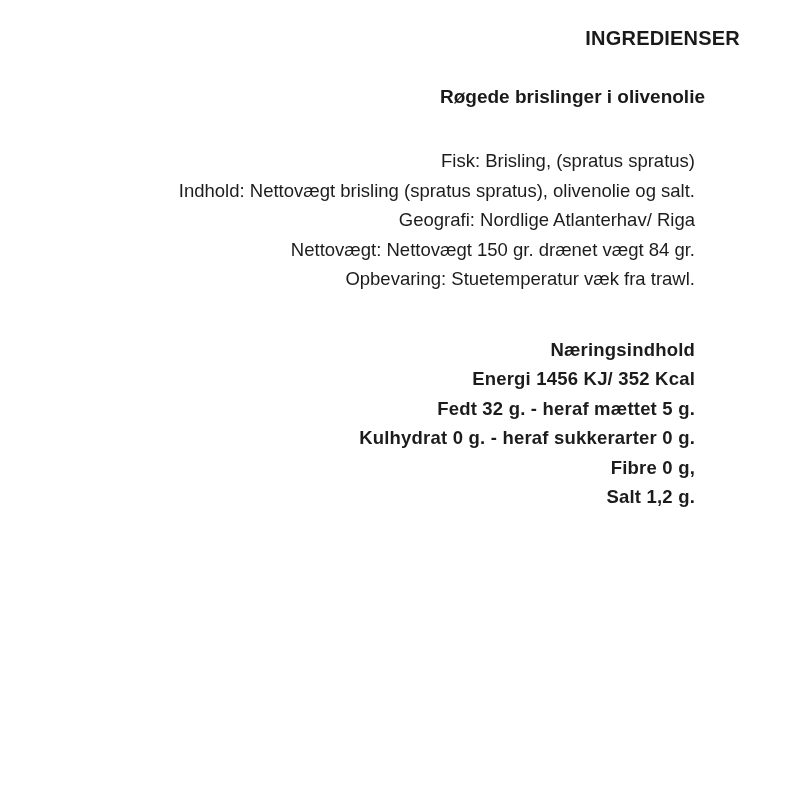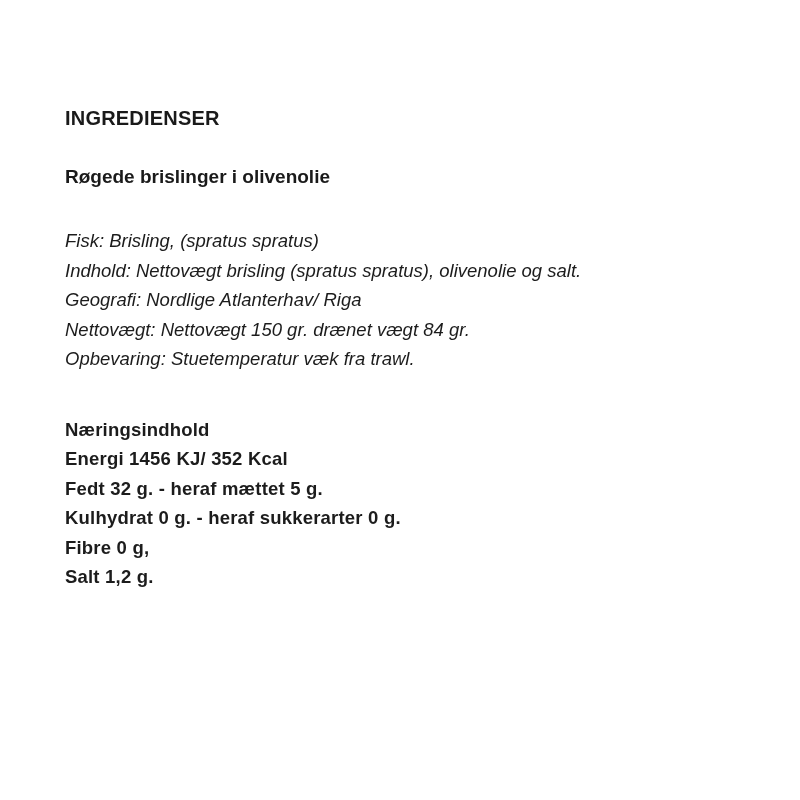--- a/index.html
+++ b/index.html
@@ -7,22 +7,23 @@
     width: 800px;
     background: #ffffff;
     font-family: "Liberation Sans", sans-serif;
   }
   .page {
     position: relative;
     width: 800px;
     height: 800px;
     background: #ffffff;
     color: #1c1c1c;
-    padding: 108px 60px 0 65px;
+    padding: 28px 60px 0 65px;
     overflow: hidden;
+    text-align: right;
   }
   .title {
     font-size: 20px;
     font-weight: 700;
     line-height: 20px;
     letter-spacing: 0.2px;
     color: #1a1a1a;
   }
   .product-block {
     margin-top: 37px;
@@ -41,21 +42,20 @@
     color: #1c1c1c;
   }
   .details {
     margin-top: 38px;
     max-width: 630px;
   }
   .details p {
     font-size: 18.5px;
     line-height: 29.5px;
     color: #1c1c1c;
-    font-style: italic;
   }
   .nutrition {
     margin-top: 41px;
     max-width: 630px;
     font-weight: bold;
   }
   .nutrition p {
     font-size: 18.5px;
     line-height: 29.5px;
     color: #1c1c1c;

